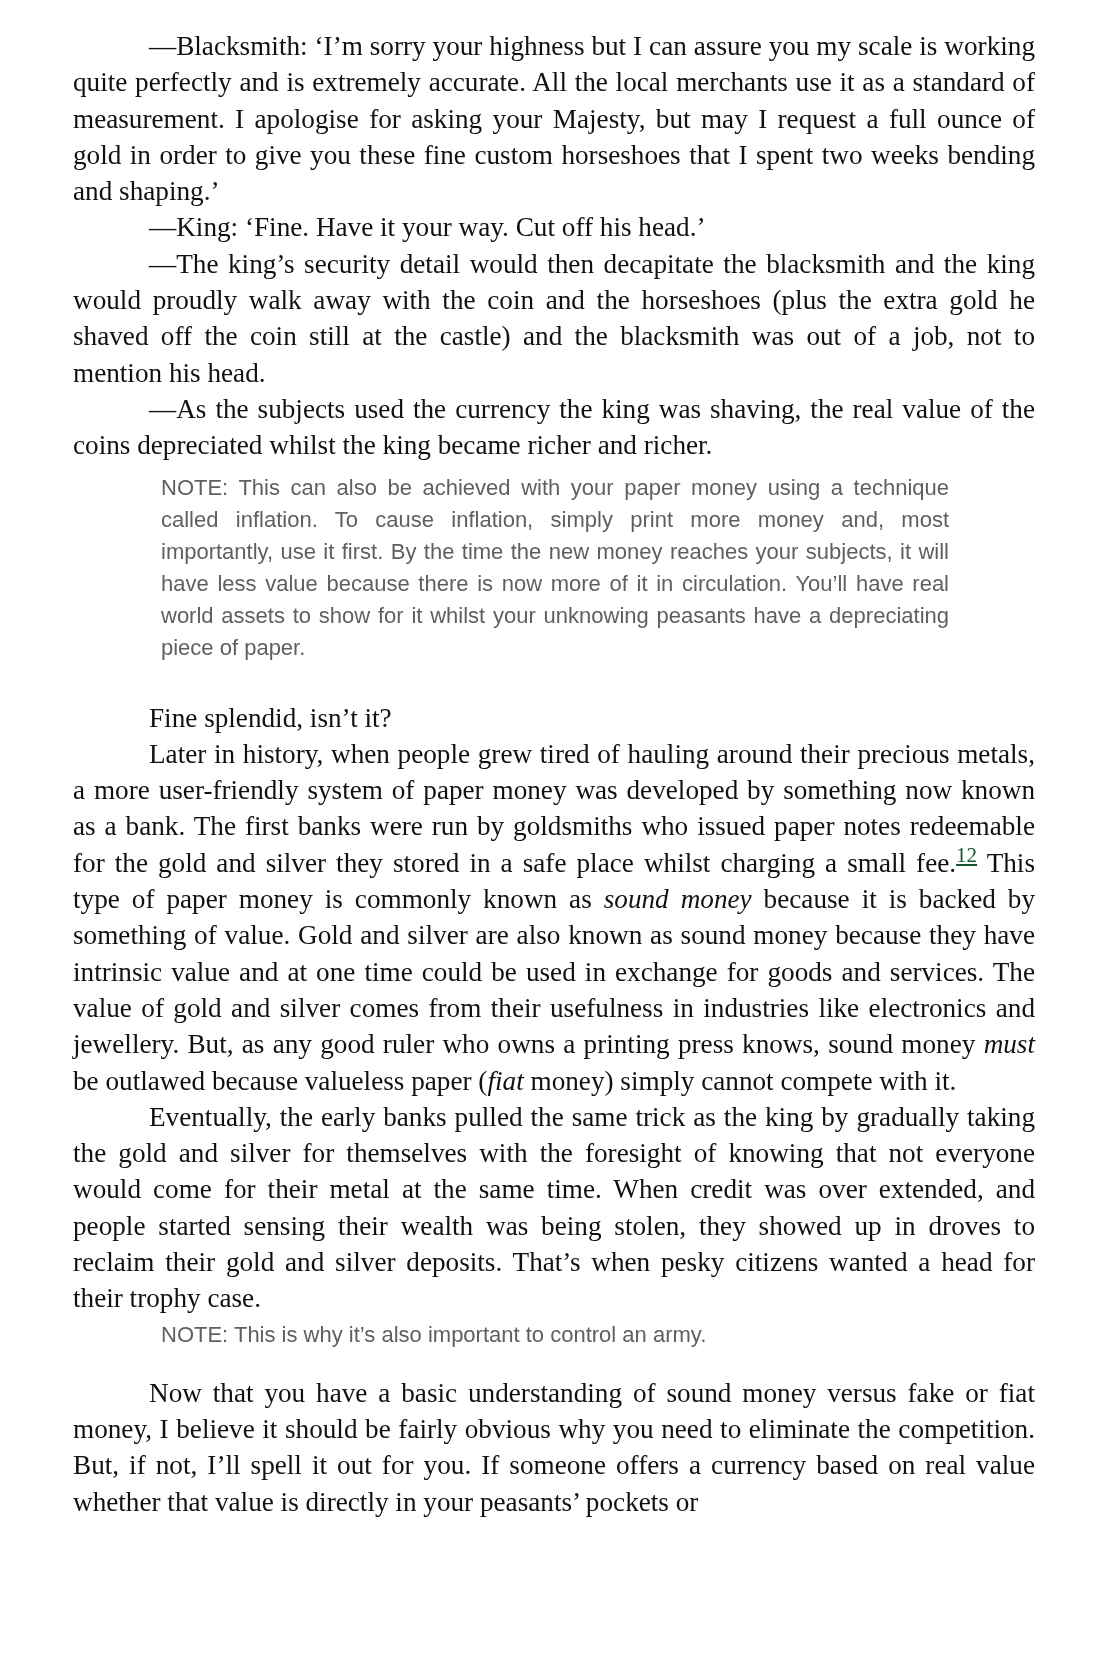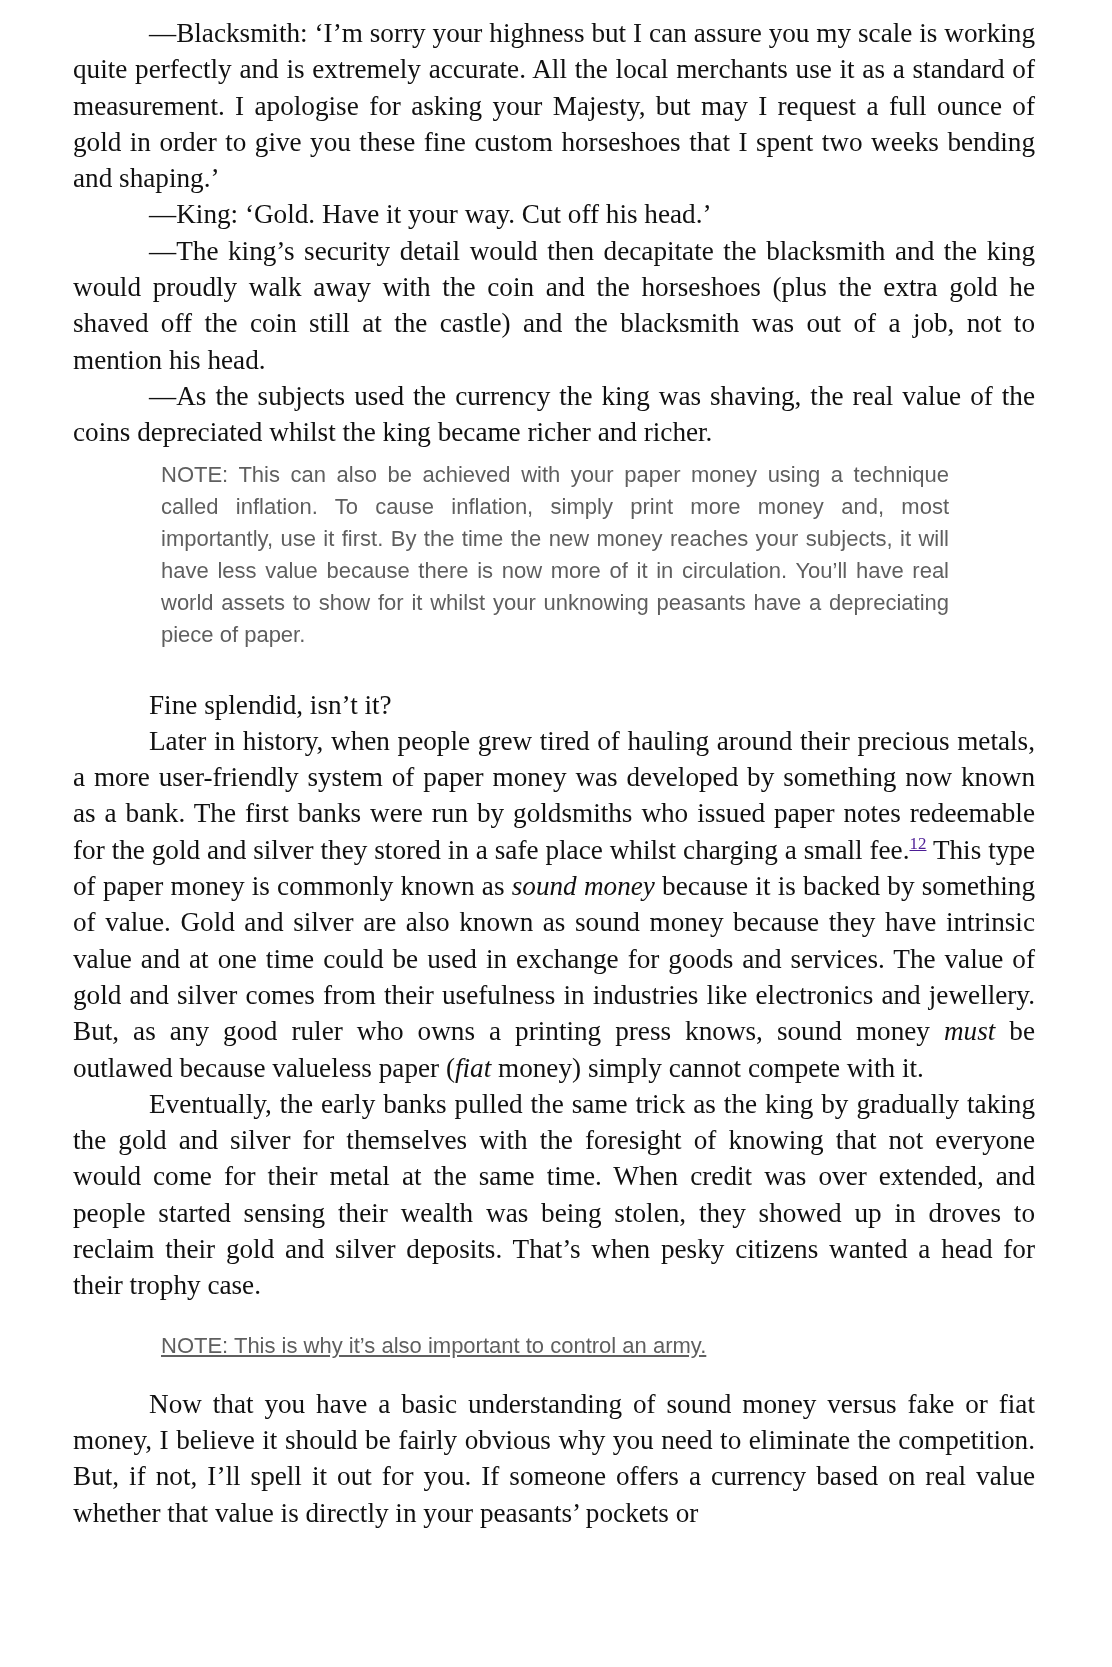--- a/index.html
+++ b/index.html
@@ -1,42 +1,42 @@
 <!DOCTYPE html>
 <html><head>
 <meta charset="utf-8">
 <style>
   html, body { margin: 0; padding: 0; background: #ffffff; }
   body { width: 1112px; height: 1667px; overflow: hidden; position: relative; }
   .page {
-    position: absolute; left: 73px; top: 15px; width: 962px;
+    position: absolute; left: 73px; top: 28px; width: 962px;
     font-family: "Liberation Serif", "DejaVu Serif", serif;
     font-size: 27.2px; line-height: 36.3px; color: #111111;
   }
   .para { margin: 0; text-align: justify; text-indent: 76px; }
   .note {
     font-family: "Liberation Sans", "DejaVu Sans", sans-serif;
     color: #5f5f5f; font-size: 22px; line-height: 32px;
     margin: 8px 0 0 0; padding-left: 88px; padding-right: 86px;
     text-align: justify; text-indent: 0;
   }
   .note.n1 { margin-bottom: 36px; }
-  .note.n2 { margin-top: 26px; margin-bottom: 24px; text-decoration: underline; }
+  .note.n2 { margin-top: 2px; margin-bottom: 24px; }
   .fn {
-    color: #4c1d95; font-size: 17px; vertical-align: super; line-height: 0;
+    color: #14532d; font-size: 21px; vertical-align: super; line-height: 0;
     text-decoration: underline; cursor: pointer;
   }
   i { }
 </style>
 </head>
 <body>
 
 <div class="page">
   <p class="para">—Blacksmith: ‘I’m sorry your highness but I can assure you my scale is working quite perfectly and is extremely accurate. All the local merchants use it as a standard of measurement. I apologise for asking your Majesty, but may I request a full ounce of gold in order to give you these fine custom horseshoes that I spent two weeks bending and shaping.’</p>
-  <p class="para">—King: ‘Gold. Have it your way. Cut off his head.’</p>
+  <p class="para">—King: ‘Fine. Have it your way. Cut off his head.’</p>
   <p class="para">—The king’s security detail would then decapitate the blacksmith and the king would proudly walk away with the coin and the horseshoes (plus the extra gold he shaved off the coin still at the castle) and the blacksmith was out of a job, not to mention his head.</p>
   <p class="para">—As the subjects used the currency the king was shaving, the real value of the coins depreciated whilst the king became richer and richer.</p>
 
   <p class="note n1">NOTE: This can also be achieved with your paper money using a technique called inflation. To cause inflation, simply print more money and, most importantly, use it first. By the time the new money reaches your subjects, it will have less value because there is now more of it in circulation. You’ll have real world assets to show for it whilst your unknowing peasants have a depreciating piece of paper.</p>
 
   <p class="para">Fine splendid, isn’t it?</p>
 
   <p class="para"><span>Later in history, when people grew tired of hauling around their precious metals, a more user-friendly system of paper money was developed by something now known as a bank. The first banks were run by goldsmiths who issued paper notes redeemable for the gold and silver they stored in a safe place whilst charging a small fee.</span><a class="fn">12</a><span> This type of paper money is commonly known as </span><i>sound money</i><span> because it is backed by something of value. Gold and silver are also known as sound money because they have intrinsic value and at one time could be used in exchange for goods and services. The value of gold and silver comes from their usefulness in industries like electronics and jewellery. But, as any good ruler who owns a printing press knows, sound money </span><i>must</i><span> be outlawed because valueless paper (</span><i>fiat</i><span> money) simply cannot compete with it.</span></p>
 
   <p class="para">Eventually, the early banks pulled the same trick as the king by gradually taking the gold and silver for themselves with the foresight of knowing that not everyone would come for their metal at the same time. When credit was over extended, and people started sensing their wealth was being stolen, they showed up in droves to reclaim their gold and silver deposits. That’s when pesky citizens wanted a head for their trophy case.</p>

